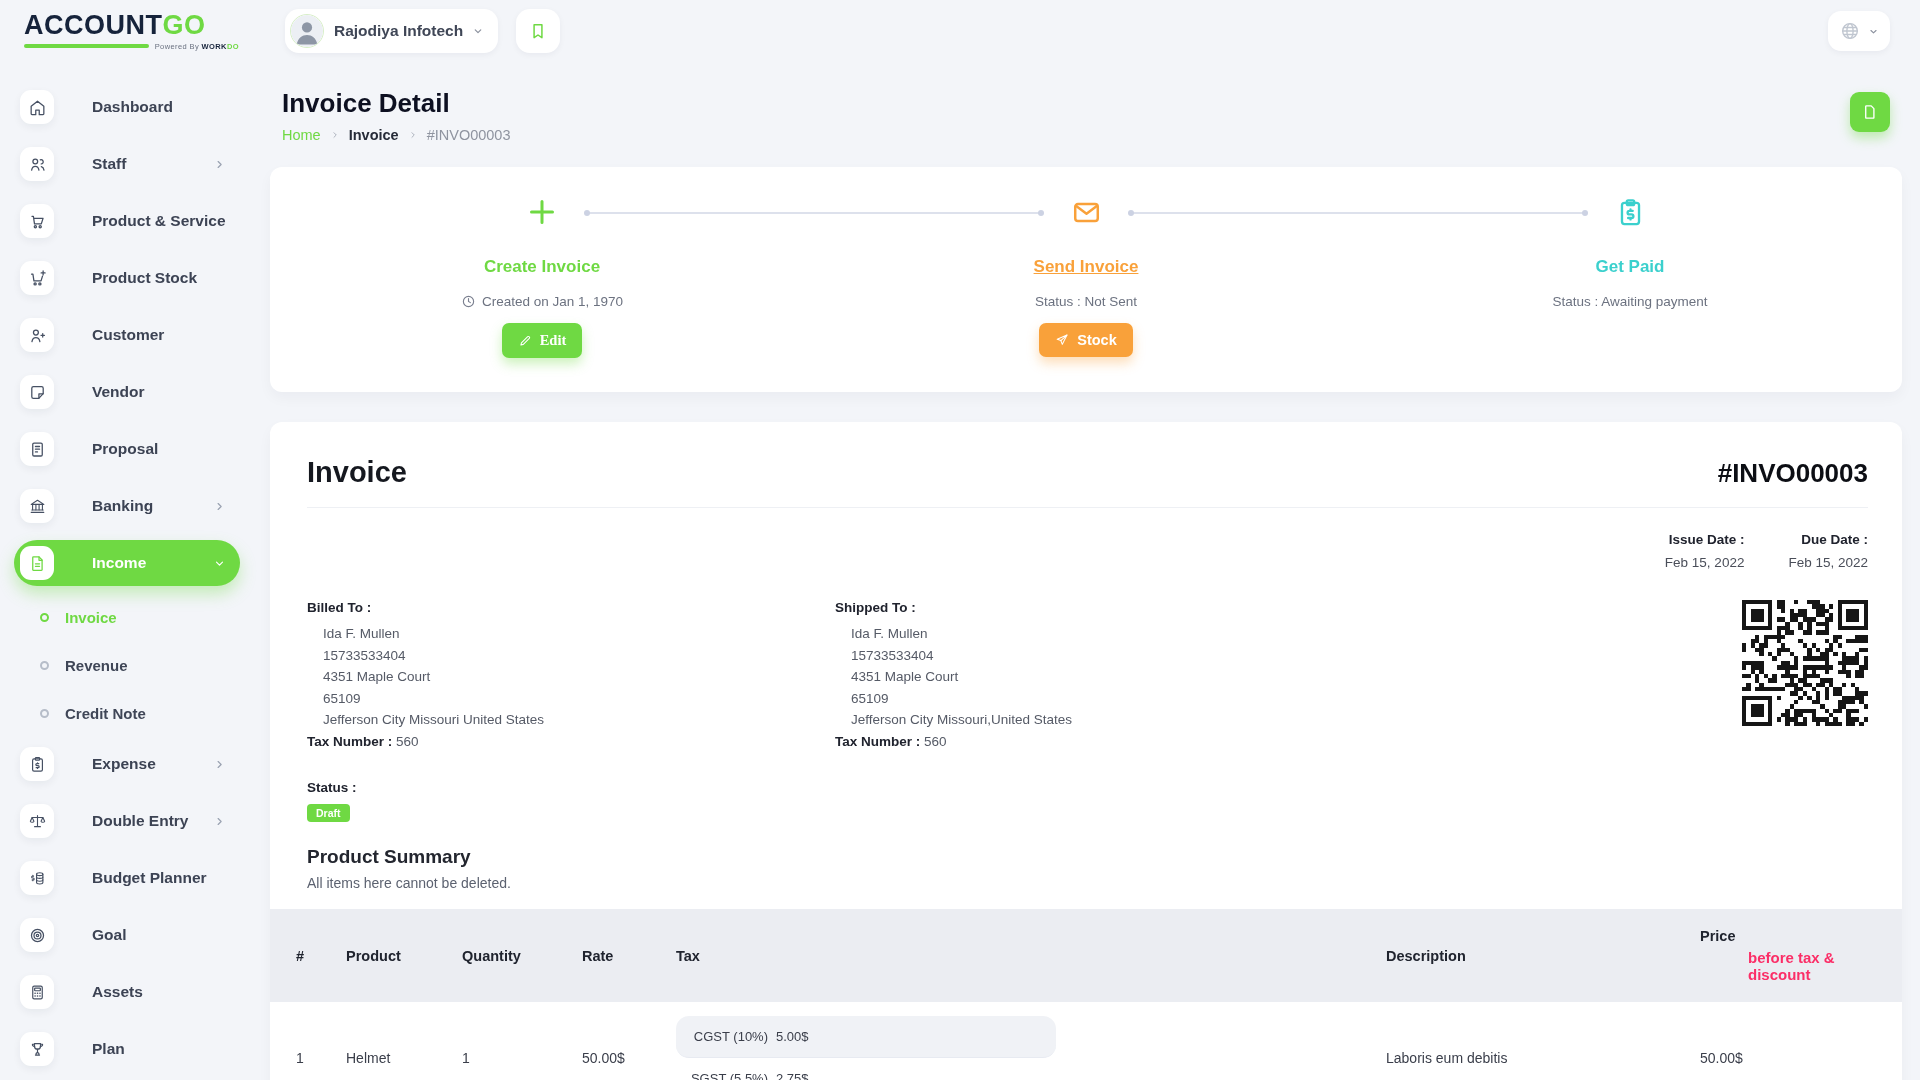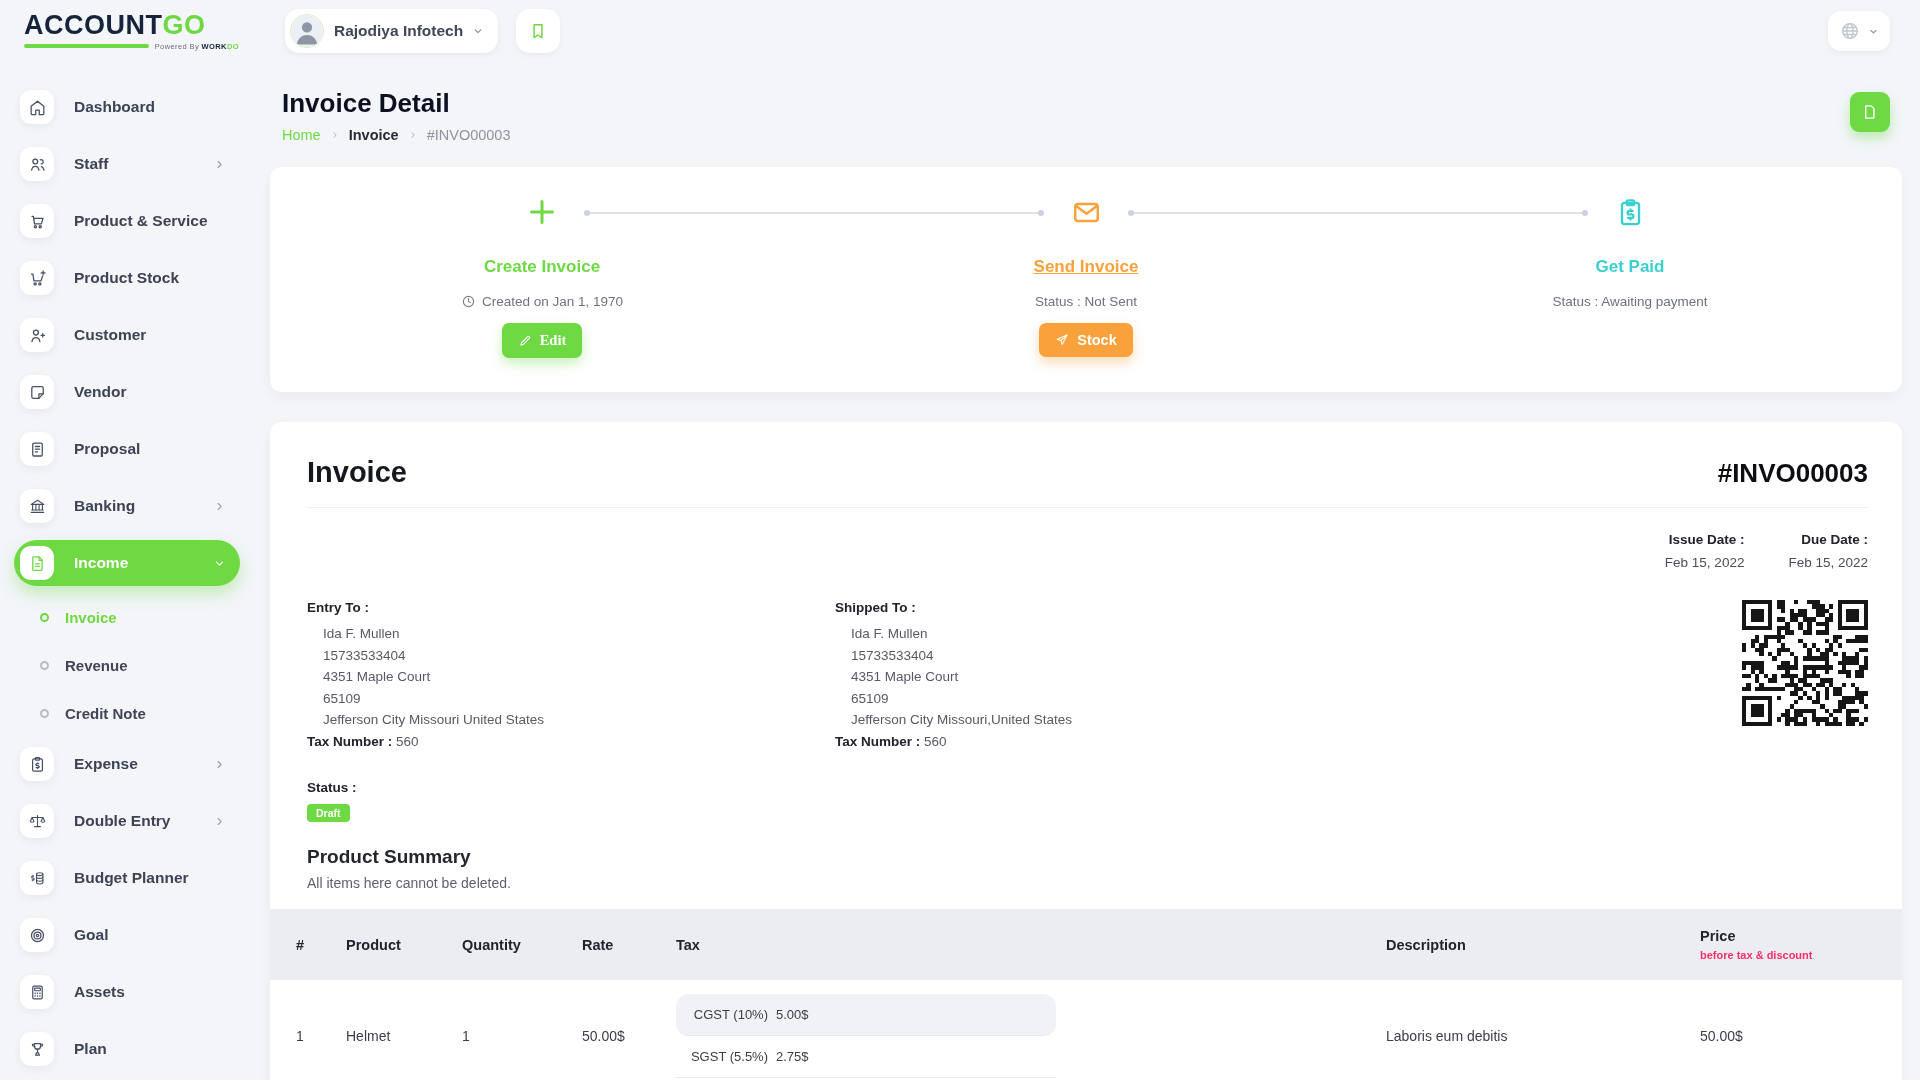--- a/index.html
+++ b/index.html
@@ -33,21 +33,21 @@
     padding:0 11px;box-shadow:0 2px 6px rgba(24,28,50,.05);cursor:pointer;}
   .lang-pill .globe{width:22px;height:22px;color:#c0c6d0;}
   .lang-pill .chev{margin-left:7px;width:11px;height:11px;}
 
   
   .app{display:flex;align-items:flex-start;}
   .sidebar{width:252px;flex:none;padding-top:22px;}
   .main{flex:1;padding:26px 18px 0 18px;min-width:0;}
 
   
-  .nav-item{display:flex;align-items:center;height:46px;margin:0 12px 11px 14px;padding:0 6px;border-radius:23px;cursor:pointer;}
+  .nav-item{display:flex;align-items:center;height:46px;margin:0 12px 11px 14px;padding:0 6px;border-radius:23px;cursor:pointer;gap:18px;}
   .nav-icon-box{width:34px;height:34px;background:#fff;border-radius:11px;box-shadow:0 3px 8px rgba(24,28,50,.06);
     display:flex;align-items:center;justify-content:center;margin-right:20px;color:#465063;flex:none;}
   .nav-icon-box svg{width:19px;height:19px;}
   .nav-label{font-size:15.5px;font-weight:600;color:#3c4354;white-space:nowrap;}
   .nav-chevron{margin-left:auto;margin-right:8px;width:13px;height:13px;color:#9aa2b1;flex:none;}
   .nav-item.active{background:var(--green);box-shadow:0 8px 16px rgba(111,217,67,.35);}
   .nav-item.active .nav-label{color:#fff;}
   .nav-item.active .nav-icon-box{color:var(--green);box-shadow:none;}
   .nav-item.active .nav-chevron{color:#fff;transform:rotate(90deg);}
   .sub-item{display:flex;align-items:center;height:40px;margin:0 12px 8px 40px;gap:16px;cursor:pointer;}
@@ -116,21 +116,21 @@
   .summary-head{margin-top:24px;}
   .summary-head h3{margin:0;font-size:19px;font-weight:600;color:#23262f;}
   .summary-head p{margin:7px 0 0;font-size:14px;color:#5c6270;}
 
   
   table.items{width:100%;border-collapse:collapse;table-layout:fixed;margin-top:18px;}
   .items th{background:var(--thead);text-align:left;padding:19px 8px;font-size:14.5px;font-weight:700;color:#20242f;vertical-align:middle;}
   .items th:first-child,.items td:first-child{padding-left:26px;}
   .items th.col-tax,.items td.cell-tax{padding-left:4px;}
   .items th.col-price,.items td.cell-price{padding-left:12px;}
-  .items th .sub{margin-top:5px;font-size:11px;font-weight:700;color:var(--pink);}
+  .items th .sub{margin-top:5px;font-size:15px;font-weight:700;color:var(--pink);margin-left:48px;}
   .items td{padding:14px 8px;font-size:14px;color:#3a3e4a;vertical-align:middle;}
   .items tr.data-row td{border-bottom:1px solid var(--border);}
   .tax-box{width:380px;}
   .tax-row{display:flex;align-items:center;padding:13px 14px;border-bottom:1px solid #e7eaf1;font-size:13px;}
   .tax-row.alt{background:var(--taxrow);border-radius:13px;}
   .tname{width:78px;text-align:right;flex:none;}
   .tval{margin-left:8px;}
 </style>
 </head>
 <body>
@@ -481,21 +481,21 @@
           <div class="val">Feb 15, 2022</div>
         </div>
         <div class="date-col">
           <div class="lbl">Due Date :</div>
           <div class="val">Feb 15, 2022</div>
         </div>
       </div>
 
       <div class="pad parties">
         <div class="party">
-          <div class="lbl">Entry To :</div>
+          <div class="lbl">Billed To :</div>
           <div id="billed-lines">
               <div class="addr-line">Ida F. Mullen</div>
               <div class="addr-line">15733533404</div>
               <div class="addr-line">4351 Maple Court</div>
               <div class="addr-line">65109</div>
               <div class="addr-line">Jefferson City Missouri United States</div>
             </div>
           <div class="taxline"><b>Tax Number :</b> <span>560</span></div>
         </div>
         <div class="party">

